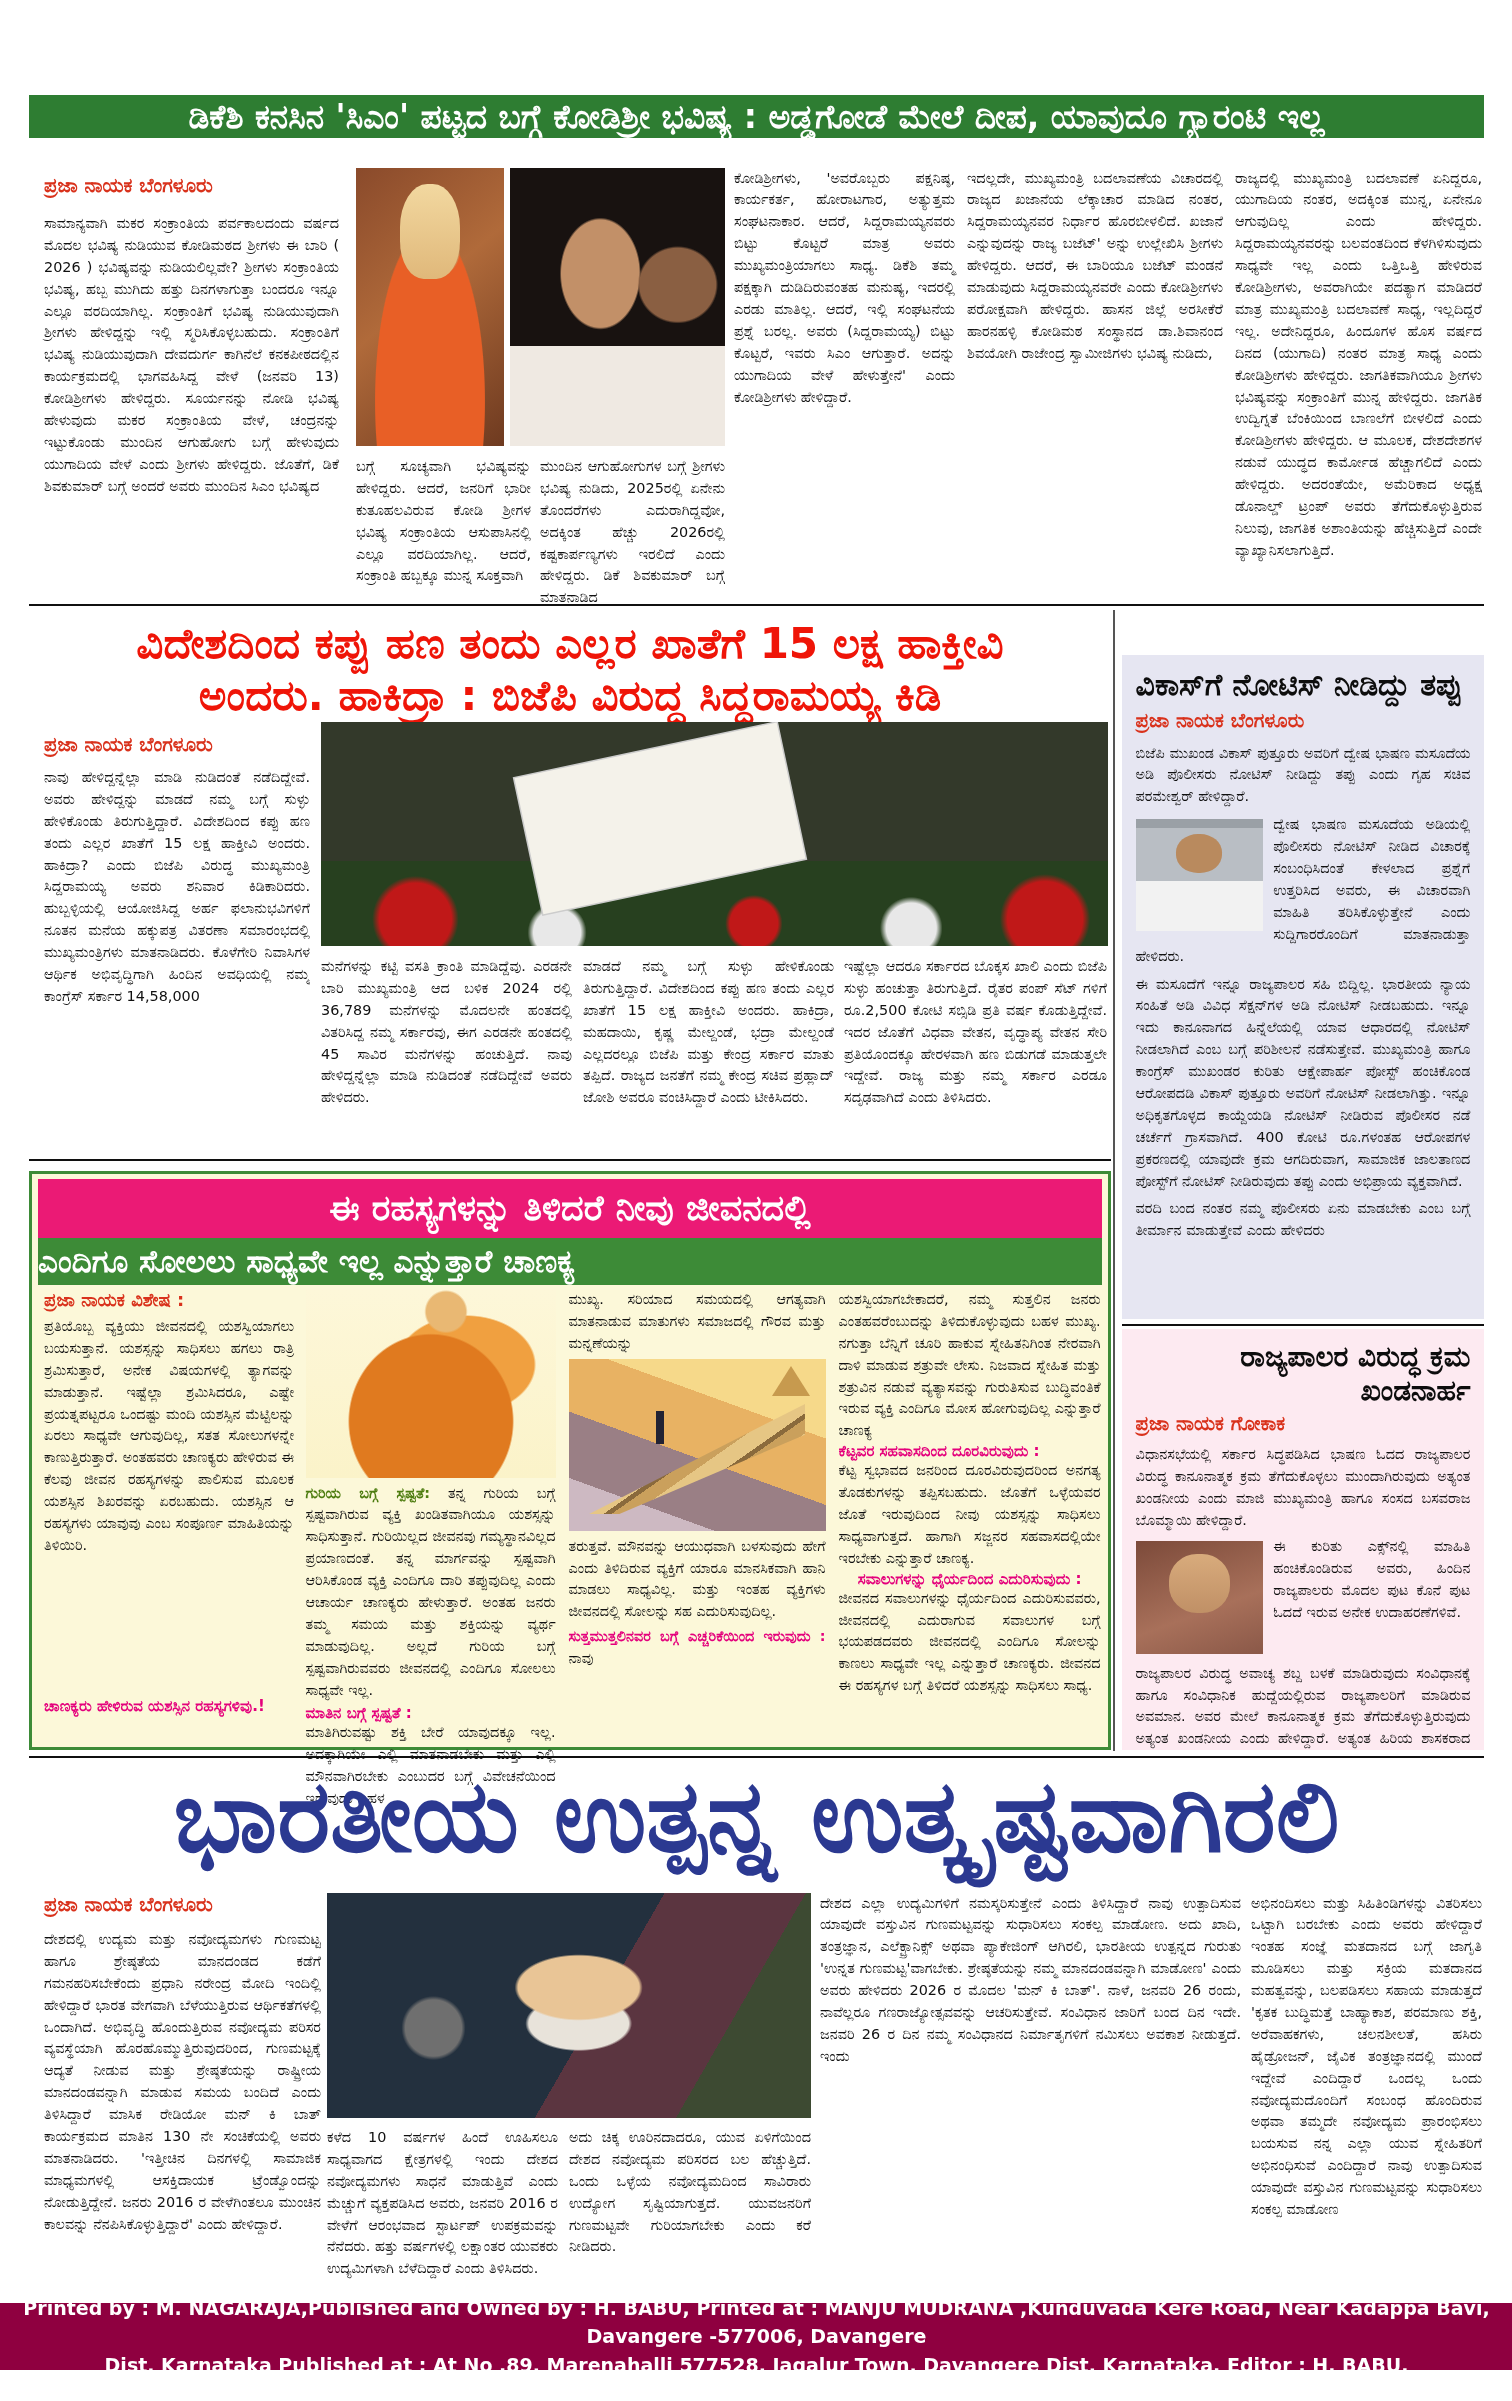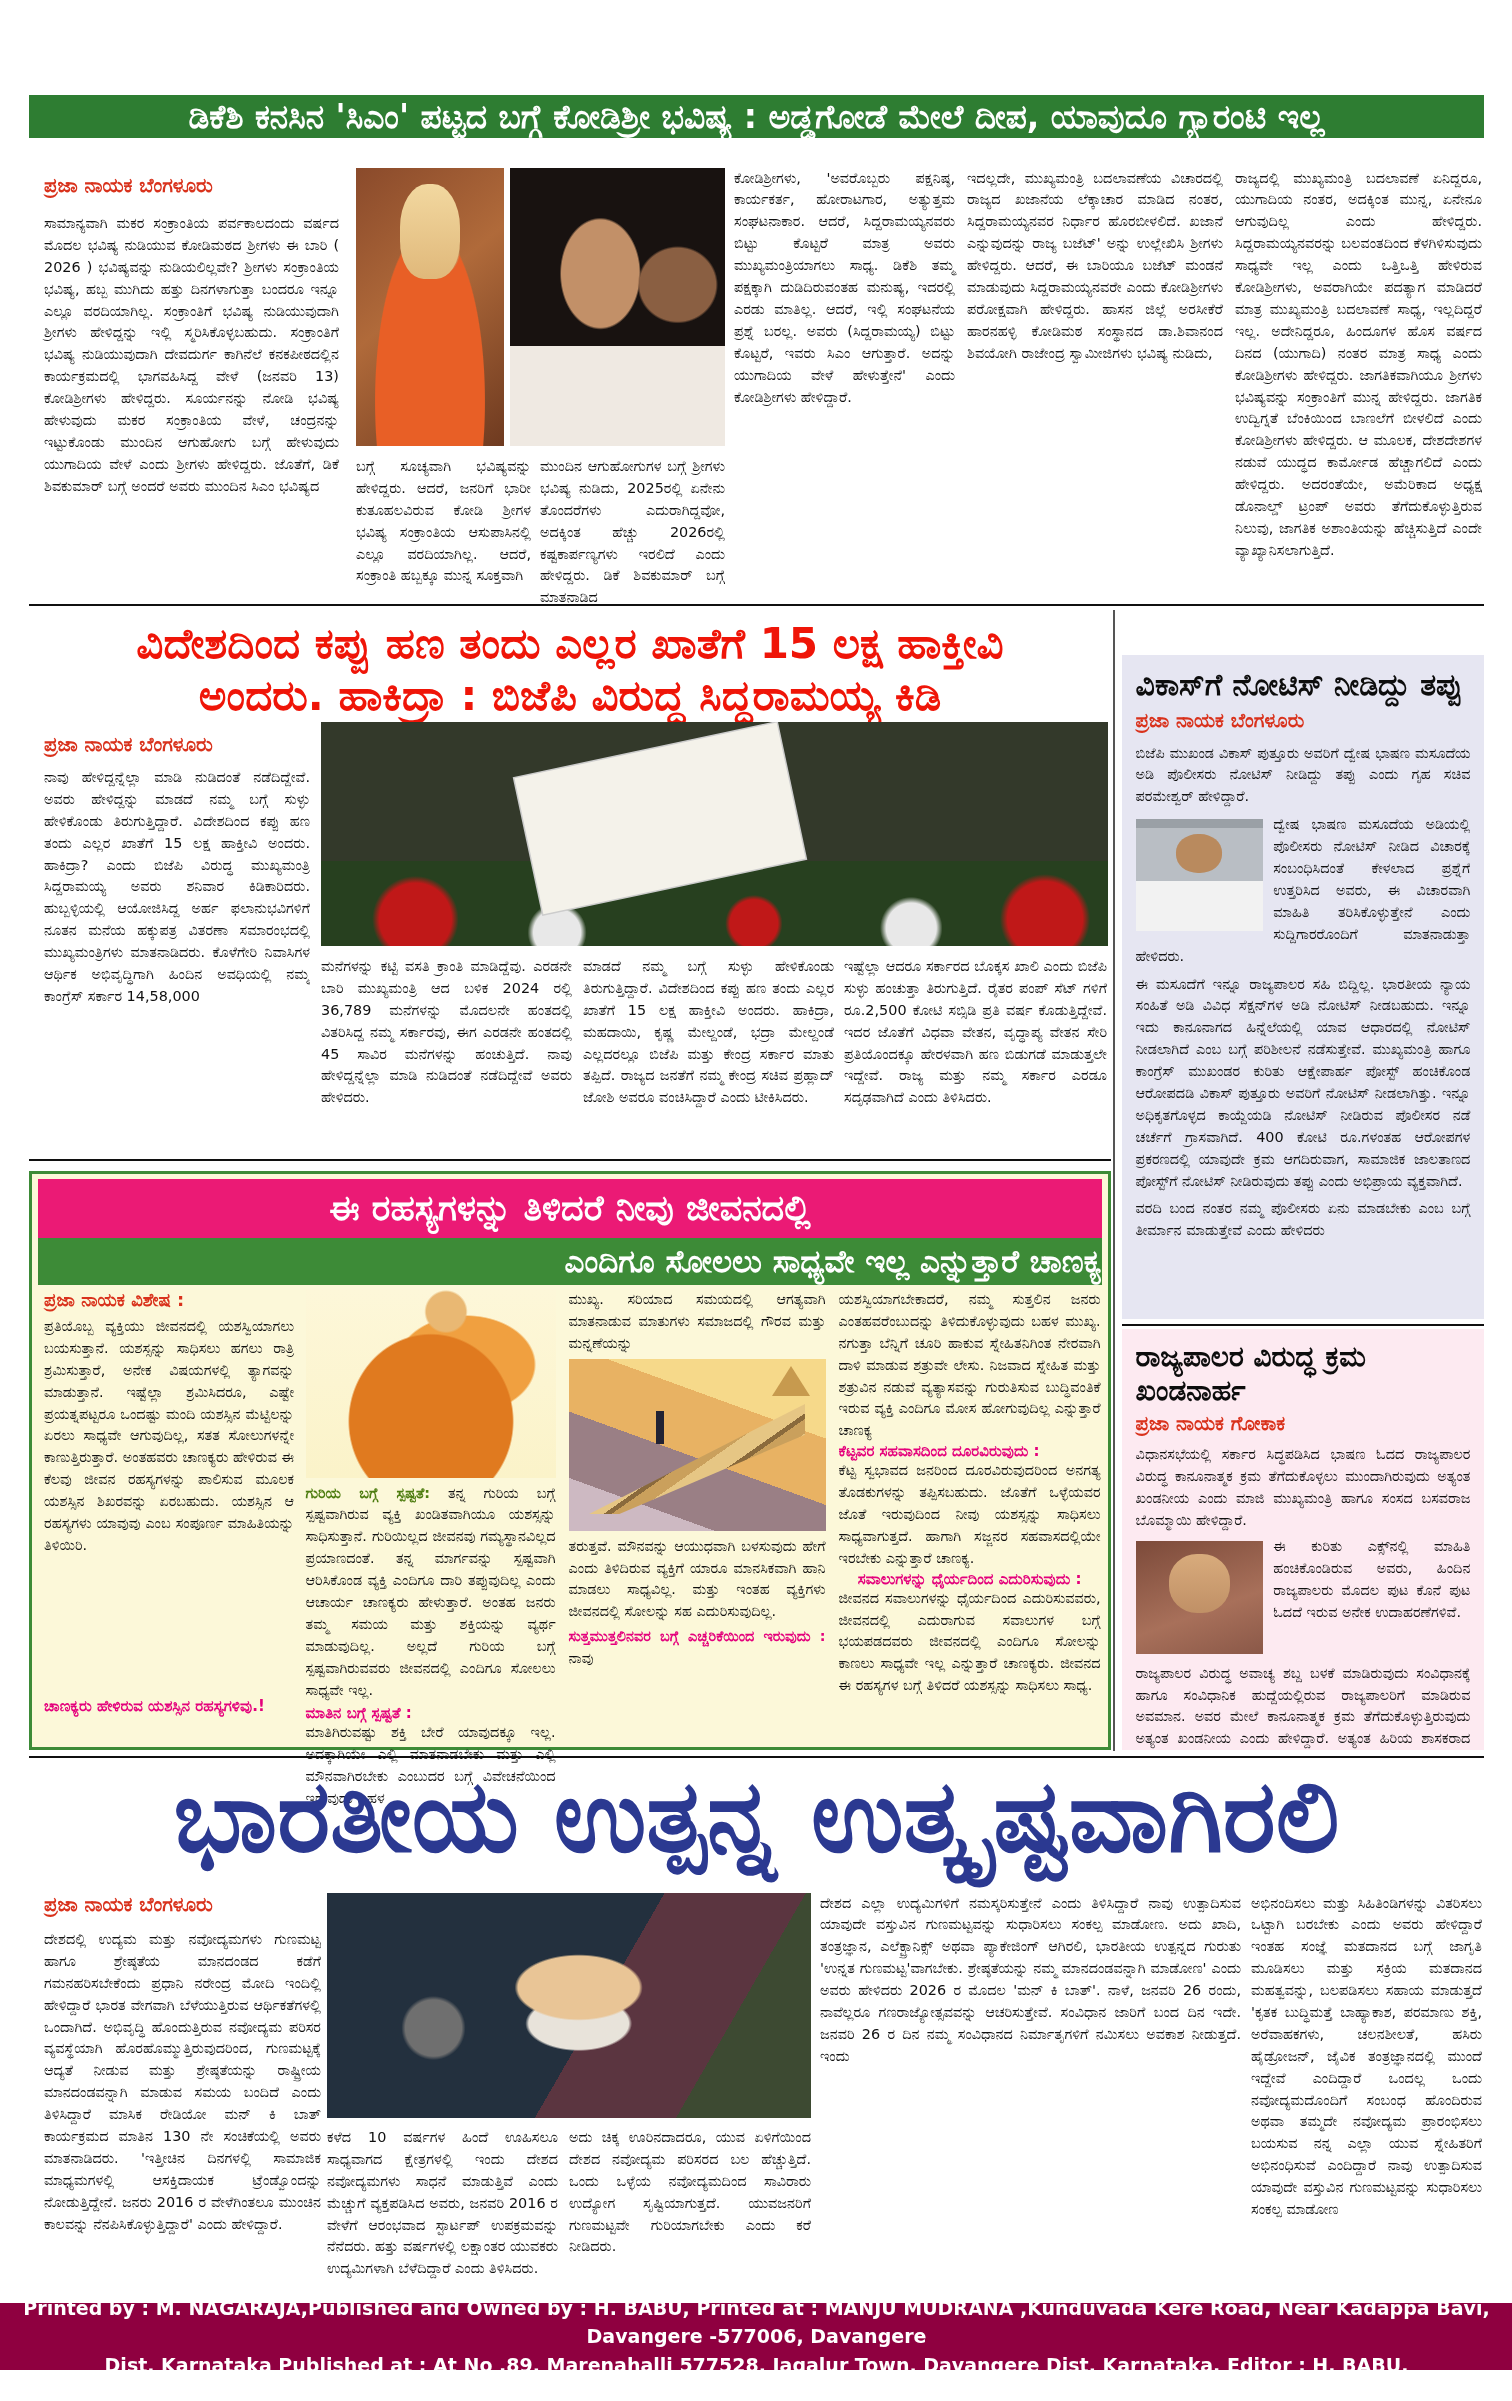--- a/index.html
+++ b/index.html
@@ -71,21 +71,21 @@
   .fig-stairs i{position:absolute;left:34%;top:30%;width:7.6px;height:33px;background:#223;}
   .fig-stairs u{position:absolute;right:6%;top:4%;width:0;height:0;border-left:19.7px solid transparent;
       border-right:19.7px solid transparent;border-bottom:30px solid #c79a4e;}
   
   .lav-box{background:#e6e6f2;box-sizing:border-box;padding:12px 13.6px;}
   .pink-box{background:#fdeaf1;box-sizing:border-box;padding:10.6px 13.6px;}
   .yellow-box{background:#fcf8d9;border:3px solid #3d8b37;box-sizing:border-box;}
   .bar-pink{background:#eb1a75;color:#fff;font-weight:bold;font-size:35px;
       display:flex;align-items:center;justify-content:center;}
   .bar-green{background:#3d8b37;color:#fff;font-weight:bold;font-size:31px;
-      display:flex;align-items:center;justify-content:flex-end;}
+      display:flex;align-items:center;justify-content:flex-start;}
   .footer-bar{left:0;top:2303px;width:1513px;height:67px;background:#8f0040;color:#fff;
       display:flex;flex-direction:column;align-items:center;justify-content:center;
       font-size:19px;font-weight:bold;line-height:1.5;text-align:center;}
   .float-ph{float:left;margin:4.5px 10.6px 4.5px 0;}
 </style>
 </head>
 <body>
 
 <div id="page">
 
@@ -136,21 +136,21 @@
         </div>
       <div class="body-txt just">ದ್ವೇಷ ಭಾಷಣ ಮಸೂದೆಯ ಅಡಿಯಲ್ಲಿ ಪೊಲೀಸರು ನೋಟಿಸ್ ನೀಡಿದ ವಿಚಾರಕ್ಕೆ ಸಂಬಂಧಿಸಿದಂತೆ ಕೇಳಲಾದ ಪ್ರಶ್ನೆಗೆ ಉತ್ತರಿಸಿದ ಅವರು, ಈ ವಿಚಾರವಾಗಿ ಮಾಹಿತಿ ತರಿಸಿಕೊಳ್ಳುತ್ತೇನೆ ಎಂದು ಸುದ್ದಿಗಾರರೊಂದಿಗೆ ಮಾತನಾಡುತ್ತಾ ಹೇಳಿದರು.</div>
     </div>
     <div class="body-txt just" style="margin-top:6px;">ಈ ಮಸೂದೆಗೆ ಇನ್ನೂ ರಾಜ್ಯಪಾಲರ ಸಹಿ ಬಿದ್ದಿಲ್ಲ. ಭಾರತೀಯ ನ್ಯಾಯ ಸಂಹಿತೆ ಅಡಿ ವಿವಿಧ ಸೆಕ್ಷನ್‌ಗಳ ಅಡಿ ನೋಟಿಸ್ ನೀಡಬಹುದು. ಇನ್ನೂ ಇದು ಕಾನೂನಾಗದ ಹಿನ್ನೆಲೆಯಲ್ಲಿ ಯಾವ ಆಧಾರದಲ್ಲಿ ನೋಟಿಸ್ ನೀಡಲಾಗಿದೆ ಎಂಬ ಬಗ್ಗೆ ಪರಿಶೀಲನೆ ನಡೆಸುತ್ತೇವೆ. ಮುಖ್ಯಮಂತ್ರಿ ಹಾಗೂ ಕಾಂಗ್ರೆಸ್ ಮುಖಂಡರ ಕುರಿತು ಆಕ್ಷೇಪಾರ್ಹ ಪೋಸ್ಟ್ ಹಂಚಿಕೊಂಡ ಆರೋಪದಡಿ ವಿಕಾಸ್ ಪುತ್ತೂರು ಅವರಿಗೆ ನೋಟಿಸ್ ನೀಡಲಾಗಿತ್ತು. ಇನ್ನೂ ಅಧಿಕೃತಗೊಳ್ಳದ ಕಾಯ್ದೆಯಡಿ ನೋಟಿಸ್ ನೀಡಿರುವ ಪೊಲೀಸರ ನಡೆ ಚರ್ಚೆಗೆ ಗ್ರಾಸವಾಗಿದೆ. 400 ಕೋಟಿ ರೂ.ಗಳಂತಹ ಆರೋಪಗಳ ಪ್ರಕರಣದಲ್ಲಿ ಯಾವುದೇ ಕ್ರಮ ಆಗದಿರುವಾಗ, ಸಾಮಾಜಿಕ ಜಾಲತಾಣದ ಪೋಸ್ಟ್‌ಗೆ ನೋಟಿಸ್ ನೀಡಿರುವುದು ತಪ್ಪು ಎಂದು ಅಭಿಪ್ರಾಯ ವ್ಯಕ್ತವಾಗಿದೆ.</div>
     <div class="body-txt just" style="margin-top:6px;">ವರದಿ ಬಂದ ನಂತರ ನಮ್ಮ ಪೊಲೀಸರು ಏನು ಮಾಡಬೇಕು ಎಂಬ ಬಗ್ಗೆ ತೀರ್ಮಾನ ಮಾಡುತ್ತೇವೆ ಎಂದು ಹೇಳಿದರು</div>
   </div>
 
   <div class="abs hr" style="left:1122px;top:1324px;width:362px;"></div>
 
   <div class="abs pink-box" style="left:1122px;top:1329px;width:362px;height:421px;overflow:hidden;">
-    <div class="box-head" style="font-size:28px;">ರಾಜ್ಯಪಾಲರ ವಿರುದ್ಧ ಕ್ರಮ ಖಂಡನಾರ್ಹ</div>
+    <div class="box-head" style="font-size:28px;text-align:right;">ರಾಜ್ಯಪಾಲರ ವಿರುದ್ಧ ಕ್ರಮ ಖಂಡನಾರ್ಹ</div>
     <div class="byline" style="margin-top:4.5px;">ಪ್ರಜಾ ನಾಯಕ ಗೋಕಾಕ</div>
     <div class="body-txt just" style="margin-top:9px;">ವಿಧಾನಸಭೆಯಲ್ಲಿ ಸರ್ಕಾರ ಸಿದ್ಧಪಡಿಸಿದ ಭಾಷಣ ಓದದ ರಾಜ್ಯಪಾಲರ ವಿರುದ್ಧ ಕಾನೂನಾತ್ಮಕ ಕ್ರಮ ತೆಗೆದುಕೊಳ್ಳಲು ಮುಂದಾಗಿರುವುದು ಅತ್ಯಂತ ಖಂಡನೀಯ ಎಂದು ಮಾಜಿ ಮುಖ್ಯಮಂತ್ರಿ ಹಾಗೂ ಸಂಸದ ಬಸವರಾಜ ಬೊಮ್ಮಾಯಿ ಹೇಳಿದ್ದಾರೆ.</div>
     <div style="margin-top:4.5px;overflow:hidden;">
       <div class="ph ph-bommai float-ph" style="width:127px;height:113px;position:relative;">
           <i></i>
         </div>
       <div class="body-txt just">ಈ ಕುರಿತು ಎಕ್ಸ್‌ನಲ್ಲಿ ಮಾಹಿತಿ ಹಂಚಿಕೊಂಡಿರುವ ಅವರು, ಹಿಂದಿನ ರಾಜ್ಯಪಾಲರು ಮೊದಲ ಪುಟ ಕೊನೆ ಪುಟ ಓದದೆ ಇರುವ ಅನೇಕ ಉದಾಹರಣೆಗಳಿವೆ.</div>
     </div>
     <div class="body-txt just" style="margin-top:4.5px;">ರಾಜ್ಯಪಾಲರ ವಿರುದ್ಧ ಅವಾಚ್ಯ ಶಬ್ದ ಬಳಕೆ ಮಾಡಿರುವುದು ಸಂವಿಧಾನಕ್ಕೆ ಹಾಗೂ ಸಂವಿಧಾನಿಕ ಹುದ್ದೆಯಲ್ಲಿರುವ ರಾಜ್ಯಪಾಲರಿಗೆ ಮಾಡಿರುವ ಅವಮಾನ. ಅವರ ಮೇಲೆ ಕಾನೂನಾತ್ಮಕ ಕ್ರಮ ತೆಗೆದುಕೊಳ್ಳುತ್ತಿರುವುದು ಅತ್ಯಂತ ಖಂಡನೀಯ ಎಂದು ಹೇಳಿದ್ದಾರೆ. ಅತ್ಯಂತ ಹಿರಿಯ ಶಾಸಕರಾದ ಬಿ.ಕೆ. ಹರಿಪ್ರಸಾದ ಅವರ ವರ್ತನೆ ಖಂಡನೀಯ. ಈ ಬಗ್ಗೆ ಕಾಂಗ್ರೆಸ್ ವರಿಷ್ಠರು ಕ್ರಮ ಜರುಗಿಸುವುದು ಅತ್ಯಂತ ಅವಶ್ಯಕ ಎಂದಿದ್ದಾರೆ.</div>
   </div>

